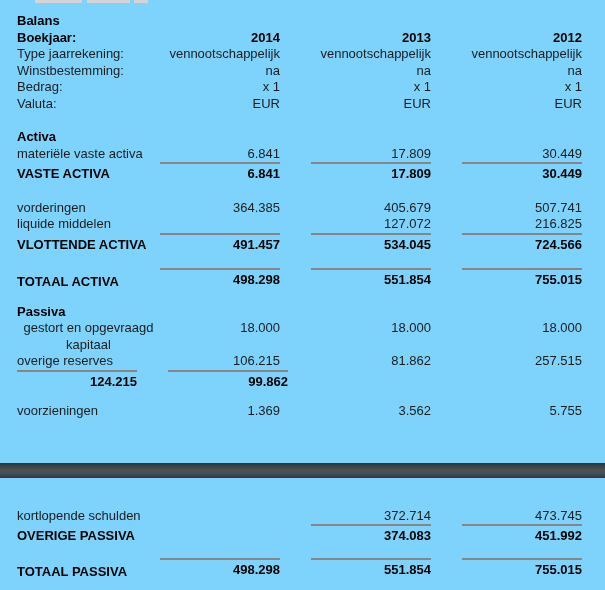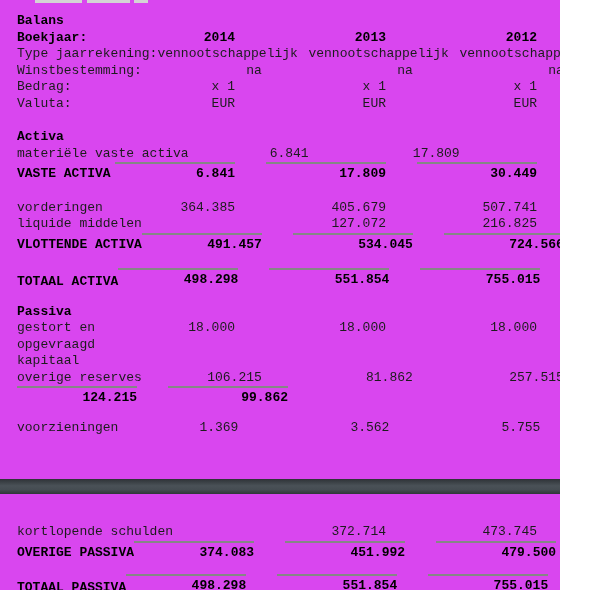--- a/index.html
+++ b/index.html
@@ -1,35 +1,35 @@
 <!DOCTYPE html>
 <html><head>
 <meta charset="utf-8">
 <style>
   html,body { margin:0; padding:0; background:#ffffff; }
   .page {
     position:relative;
-    width:560px; height:590px;
-    background:#d946ef;
-    font-family:Liberation Mono, monospace;
+    width:605px; height:590px;
+    background:#7dd3fc;
+    font-family:Liberation Sans, sans-serif;
     font-size:13px;
     color:#1c1c1c;
     overflow:hidden;
     box-sizing:border-box;
   }
   .frag { position:absolute; top:0; height:3px; background:#d4d4d4; }
   .content { padding-top:13px; }
   .row {
     display:flex;
     align-items:flex-start;
     padding:0 23px 0 17px;
     line-height:16.5px;
   }
   .lbl { flex:1 1 auto; white-space:nowrap; }
-  .lbl.wrap { white-space:normal; max-width:168px; }
+  .lbl.wrap { white-space:normal; max-width:168px;text-align:center; }
   .val { flex:0 0 120px; width:120px; text-align:right; white-space:nowrap; }
   .val.c2 { margin-left:31px; }
   .val.c3 { margin-left:31px; }
   .bold { font-weight:bold; color:#000; }
   .row.rule > .val { border-top:2px solid #868686; padding-top:2px; }
   .row.rule > .lbl { padding-top:4px; }
   .row.rule.gap > .val { }
   .row.rule.gap > .lbl { padding-top:6px; }
   .divider {
     height:15px; width:605px;
@@ -161,21 +161,20 @@
       <div class="spacer" style="height: 30px;"></div>
       <div class="row">
         <span class="lbl">kortlopende schulden</span>
         <span class="val c1">372.714</span>
         <span class="val c3">473.745</span>
       </div>
       <div class="row rule">
         <span class="lbl bold">OVERIGE PASSIVA</span>
         <span class="val c1 bold">374.083</span>
         <span class="val c2 bold">451.992</span>
-        <span class="val c3 bold">479.500</span>
       </div>
       <div class="spacer" style="height: 13px;"></div>
       <div class="row rule gap">
         <span class="lbl bold">TOTAAL PASSIVA</span>
         <span class="val c1 bold">498.298</span>
         <span class="val c2 bold">551.854</span>
         <span class="val c3 bold">755.015</span>
       </div>
     </div>
 </div>

